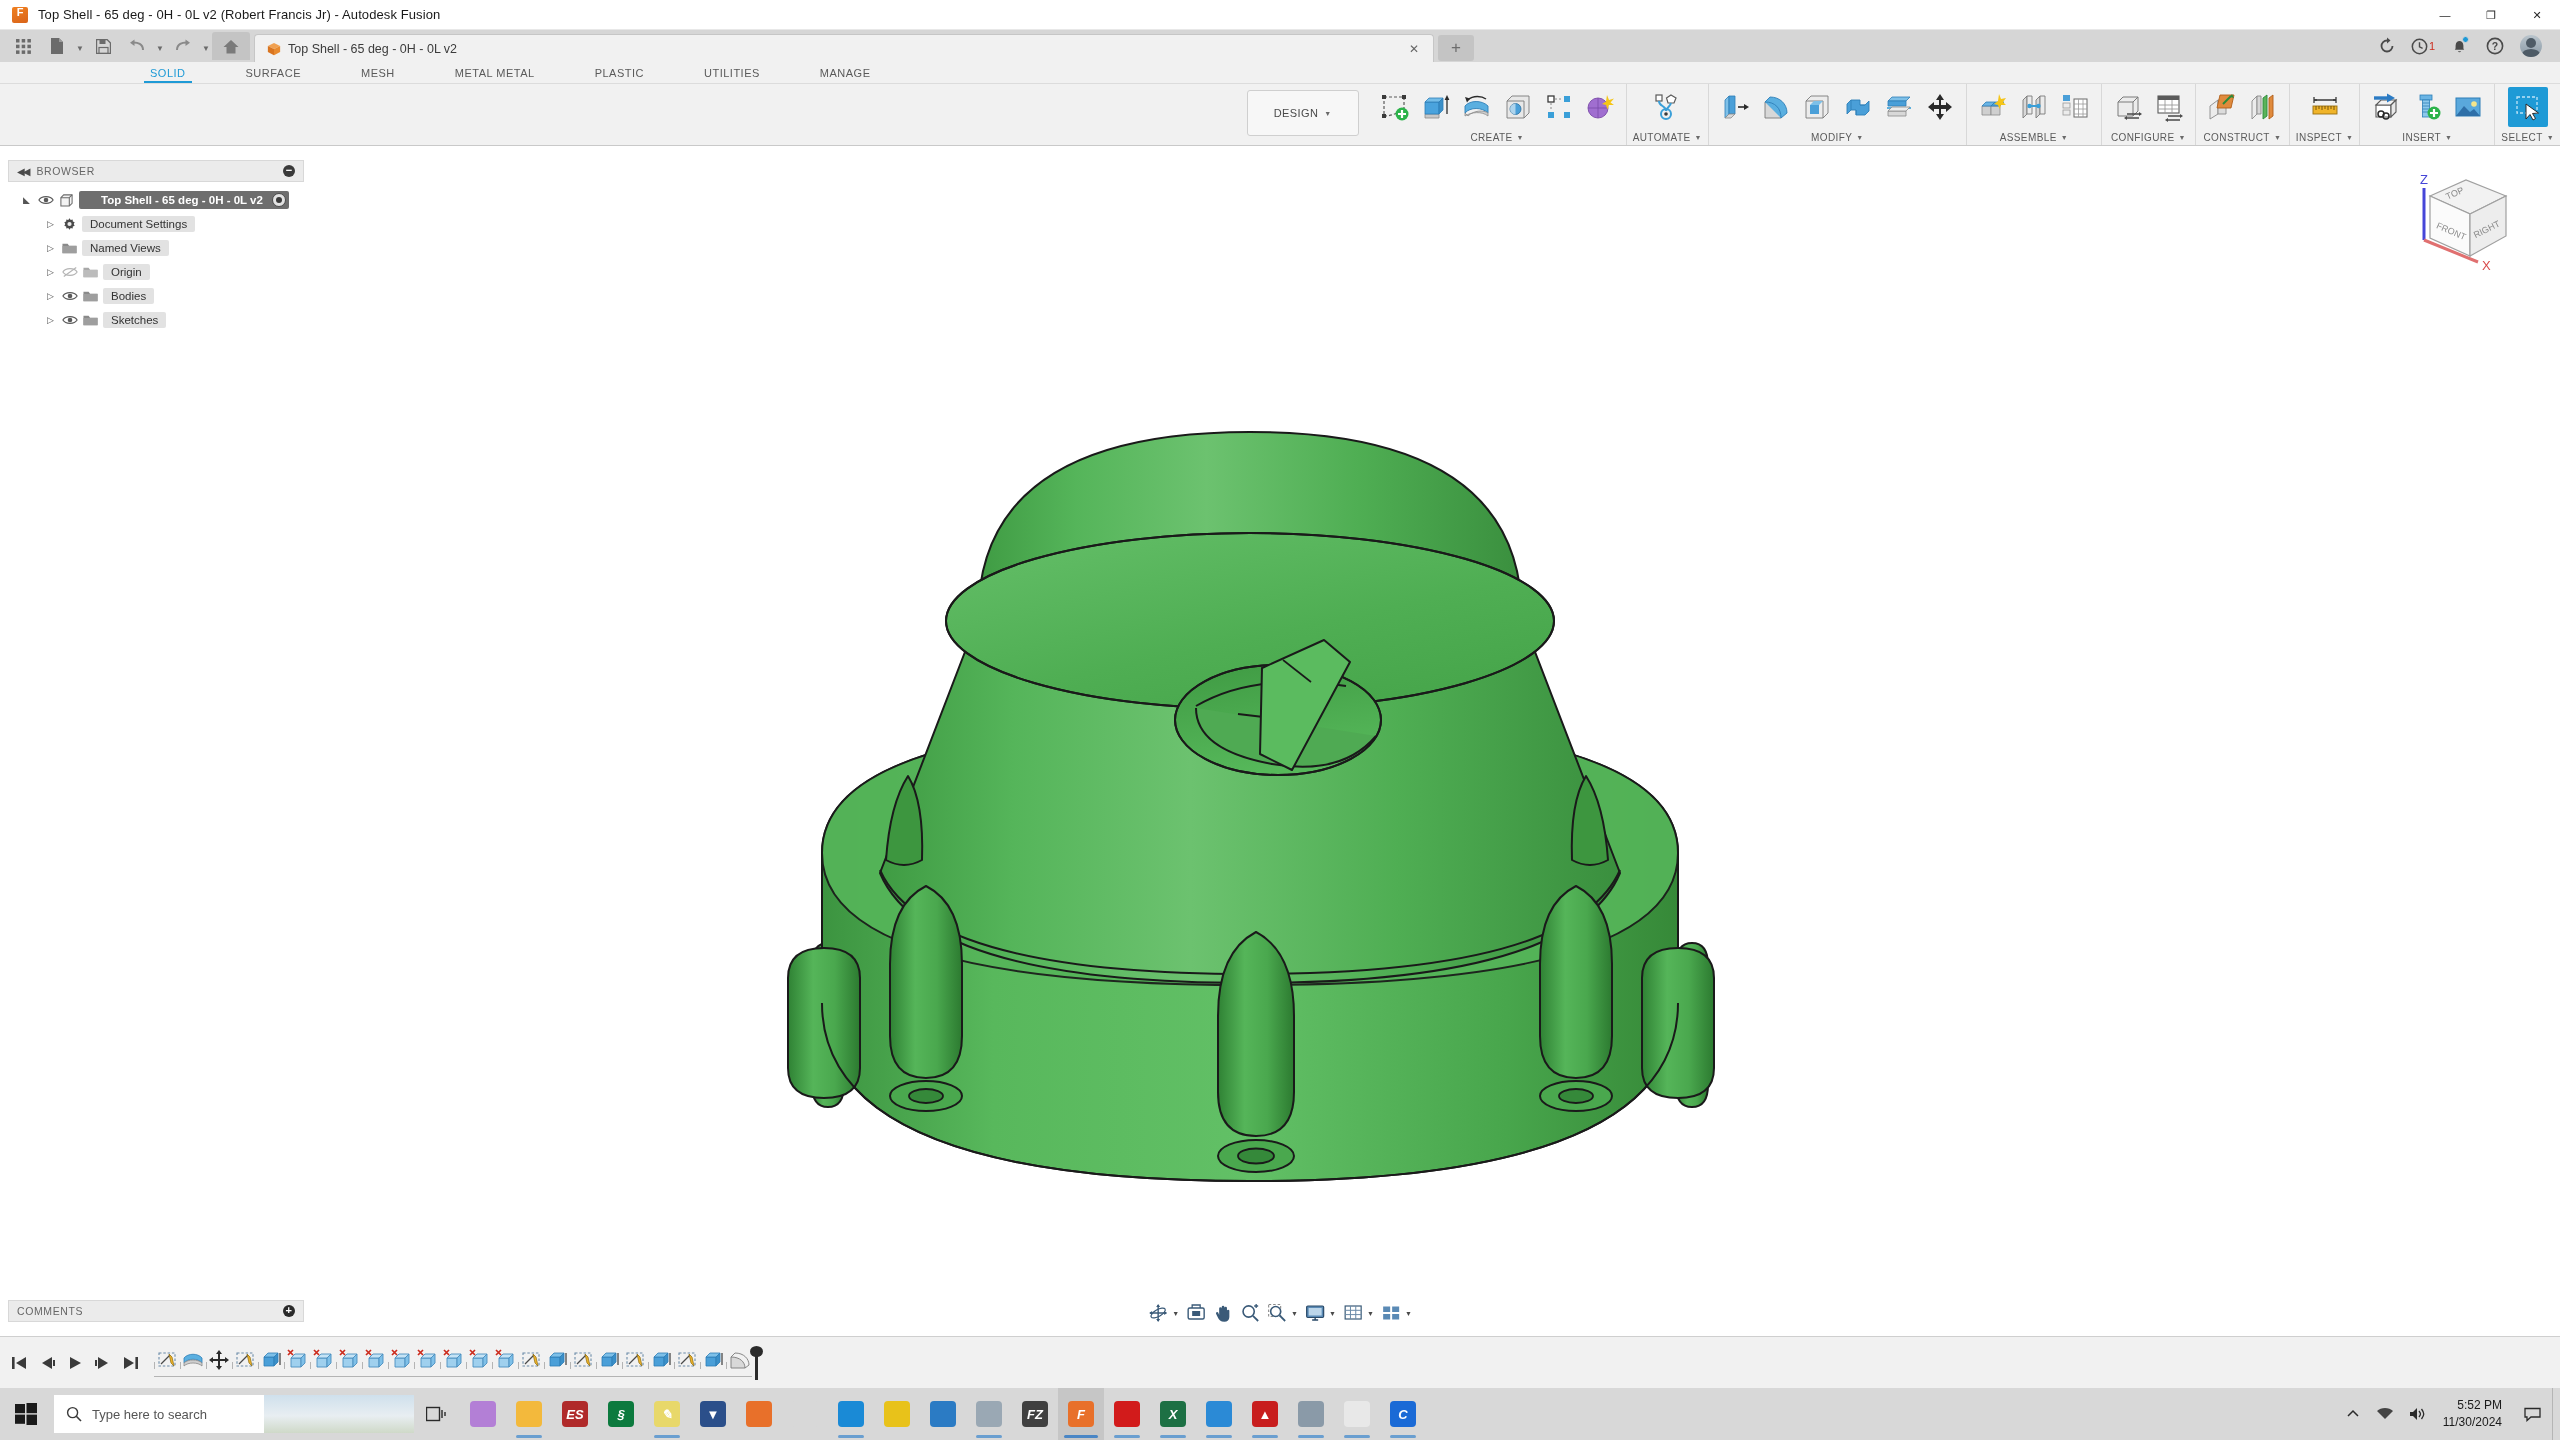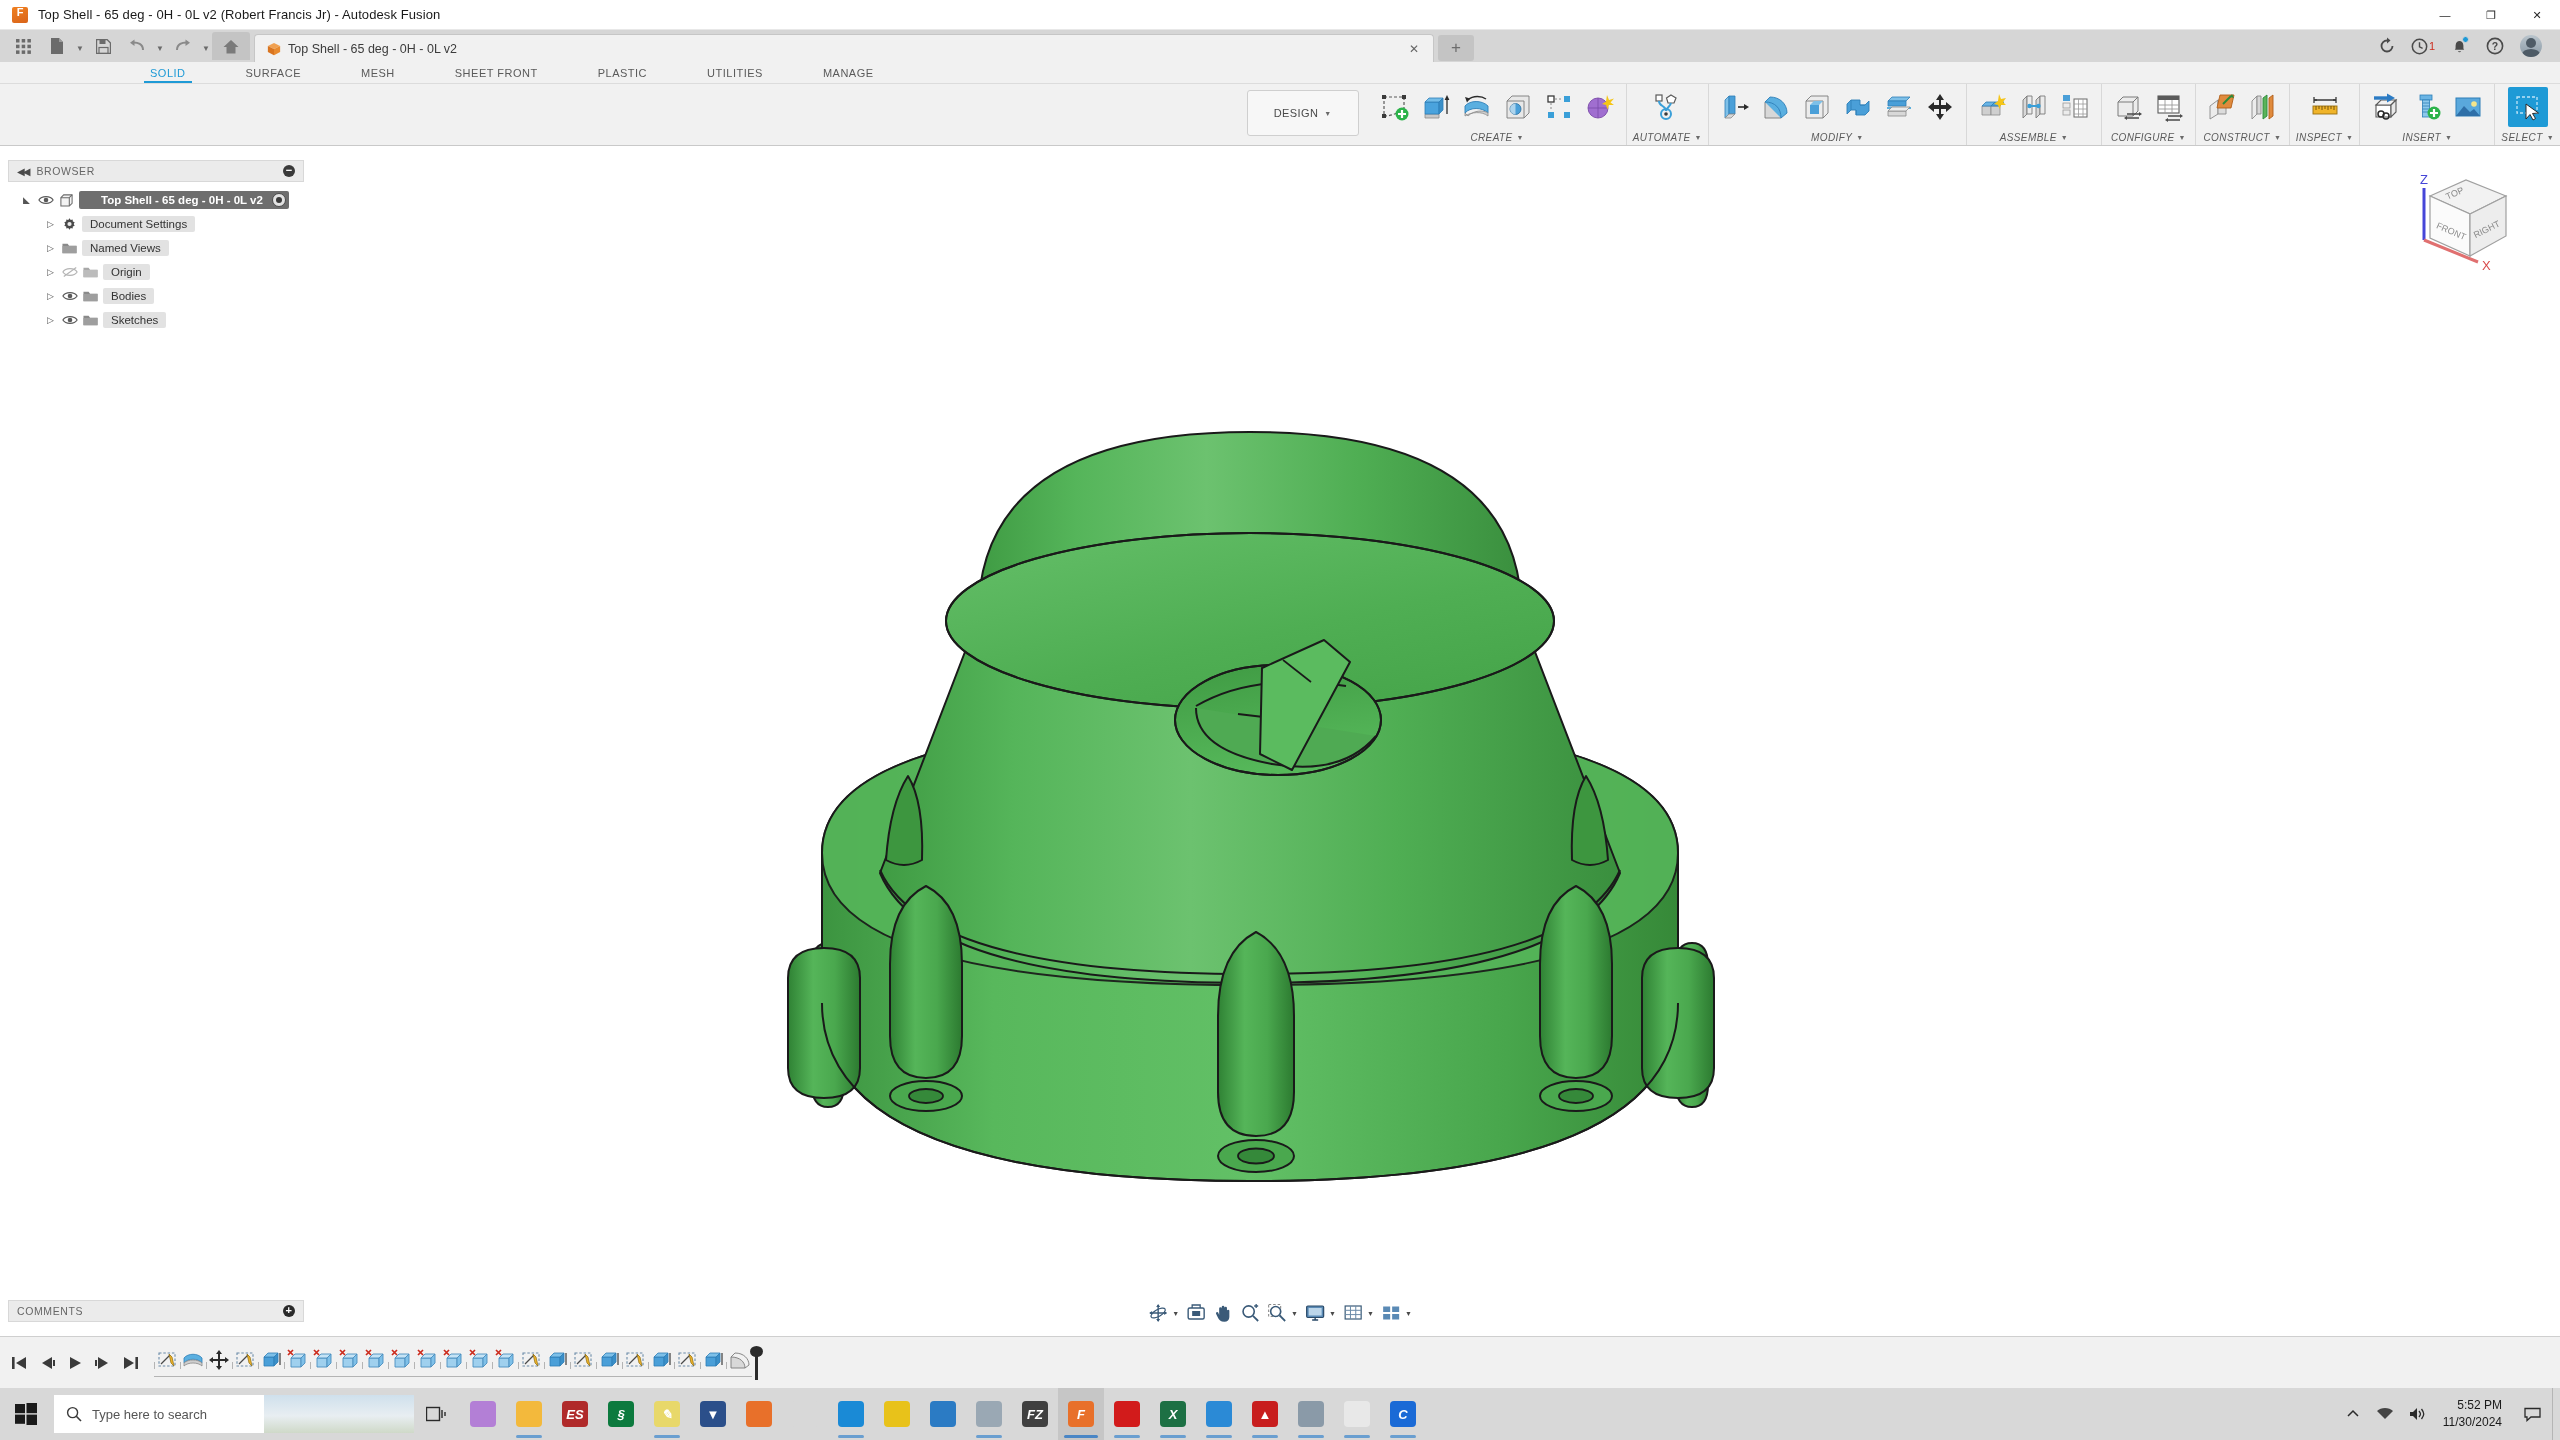--- a/index.html
+++ b/index.html
@@ -115,21 +115,21 @@
     font-size: 11px; color: #4a4a4a; letter-spacing: .4px;
   }
   .panel {
     display: flex; flex-direction: column; align-items: center;
     border-right: 1px solid #d8d8d8; padding: 0 6px; justify-content: space-between;
   }
   .panel:last-child { border-right: none; }
   .panel-icons { display: flex; align-items: center; gap: 1px; height: 44px; padding-top: 2px; }
   .panel-label {
     font-size: 10px; color: #5a5a5a; letter-spacing: .4px;
-    height: 16px; display: flex; align-items: center; gap: 4px; font-style: italic;
+    height: 16px; display: flex; align-items: center; gap: 4px;
   }
   .tool {
     width: 40px; height: 40px; display: flex; align-items: center; justify-content: center;
     border-radius: 2px;
   }
   .tool.active-sel { background: #1e9ad6; }
   .caret { font-size: 7px; color: #6a6a6a; }
 
   
   #workspace {
@@ -393,21 +393,21 @@
     <div class="qr-btn">
       <div class="avatar"></div>
     </div>
   </div>
 </div>
 
 <div id="ribbon-tabs">
   <div class="rtab active">SOLID</div>
   <div class="rtab">SURFACE</div>
   <div class="rtab">MESH</div>
-  <div class="rtab">SHEET FRONT</div>
+  <div class="rtab">METAL METAL</div>
   <div class="rtab">PLASTIC</div>
   <div class="rtab">UTILITIES</div>
   <div class="rtab">MANAGE</div>
 </div>
 
 <div id="ribbon">
 
   <div id="design-box">
     <span>DESIGN</span>
     <span class="caret">▼</span>

